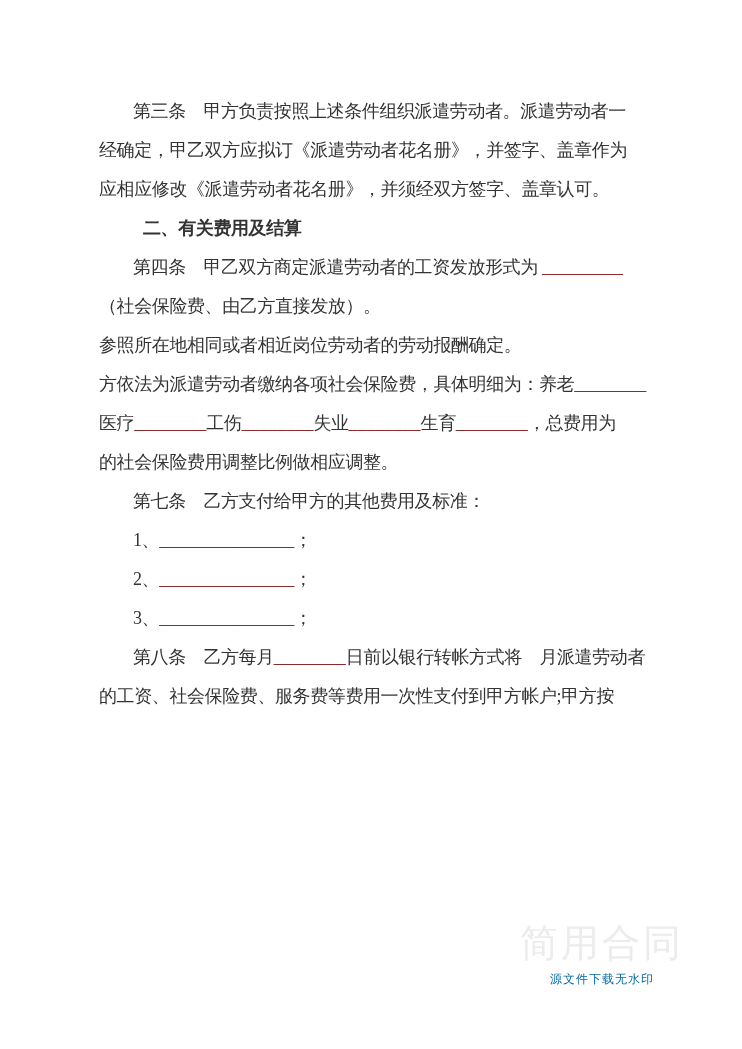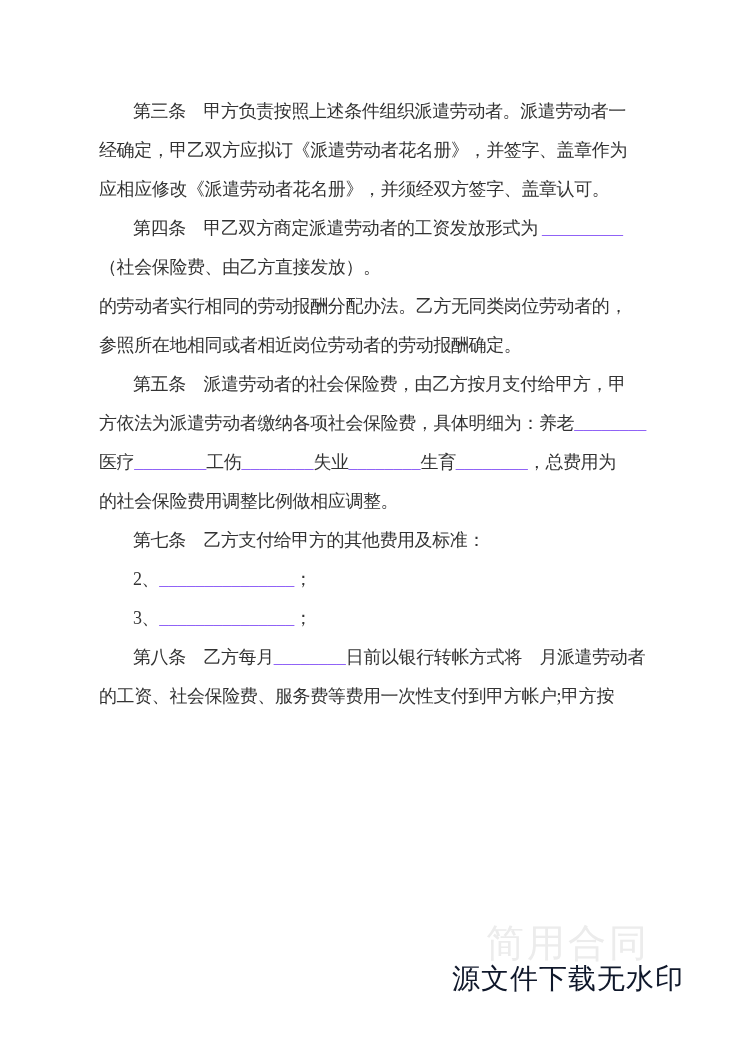--- a/index.html
+++ b/index.html
@@ -25,63 +25,63 @@
     line-height: 39px;
     letter-spacing: -0.4px;
   }
   .line {
     white-space: nowrap;
     height: 39px;
   }
   .ind  { text-indent: 34px; }
   .head { text-indent: 44px; font-weight: bold; }
   .blank {
-    color: #8b5cf6;
+    color: #7f1d1d;
     letter-spacing: 0;
   }
   .watermark {
     position: absolute;
     right: 58px;
     top: 922px;
     text-align: center;
     font-family: "Liberation Sans", "DejaVu Sans", sans-serif;
     font-weight: normal;
     pointer-events: none;
   }
   .wm-title {
     font-size: 38px;
     line-height: 42px;
     letter-spacing: 3px;
     color: #ececec;
   }
   .wm-subtitle {
     margin-top: 4px;
-    font-size: 28px;
+    font-size: 12px;
     line-height: 22px;
     letter-spacing: 1px;
-    color: #0f172a;
+    color: #0369a1;
   }
 </style>
 </head>
 <body>
 
 <div class="page">
   <div class="doc">
     <div class="line ind">第三条　甲方负责按照上述条件组织派遣劳动者。派遣劳动者一</div>
     <div class="line">经确定，甲乙双方应拟订《派遣劳动者花名册》，并签字、盖章作为</div>
     <div class="line">应相应修改《派遣劳动者花名册》，并须经双方签字、盖章认可。</div>
+    <div class="line head">二、有关费用及结算</div>
     <div class="line ind">第四条　甲乙双方商定派遣劳动者的工资发放形式为 <span class="blank">_________</span></div>
     <div class="line">（社会保险费、由乙方直接发放）。</div>
-    <div class="line">的劳动者实行相同的劳动报酬分配办法。乙方无同类岗位劳动者的，</div>
     <div class="line">参照所在地相同或者相近岗位劳动者的劳动报酬确定。</div>
-    <div class="line ind">第五条　派遣劳动者的社会保险费，由乙方按月支付给甲方，甲</div>
     <div class="line">方依法为派遣劳动者缴纳各项社会保险费，具体明细为：养老<span class="blank">________</span></div>
     <div class="line">医疗<span class="blank">________</span>工伤<span class="blank">________</span>失业<span class="blank">________</span>生育<span class="blank">________</span>，总费用为</div>
     <div class="line">的社会保险费用调整比例做相应调整。</div>
     <div class="line ind">第七条　乙方支付给甲方的其他费用及标准：</div>
+    <div class="line ind">1、<span class="blank">_______________</span>；</div>
     <div class="line ind">2、<span class="blank">_______________</span>；</div>
     <div class="line ind">3、<span class="blank">_______________</span>；</div>
     <div class="line ind">第八条　乙方每月<span class="blank">________</span>日前以银行转帐方式将　月派遣劳动者</div>
     <div class="line">的工资、社会保险费、服务费等费用一次性支付到甲方帐户;甲方按</div>
   </div>
 
   <div class="watermark">
     <div class="wm-title">简用合同</div>
     <div class="wm-subtitle">源文件下载无水印</div>
   </div>

